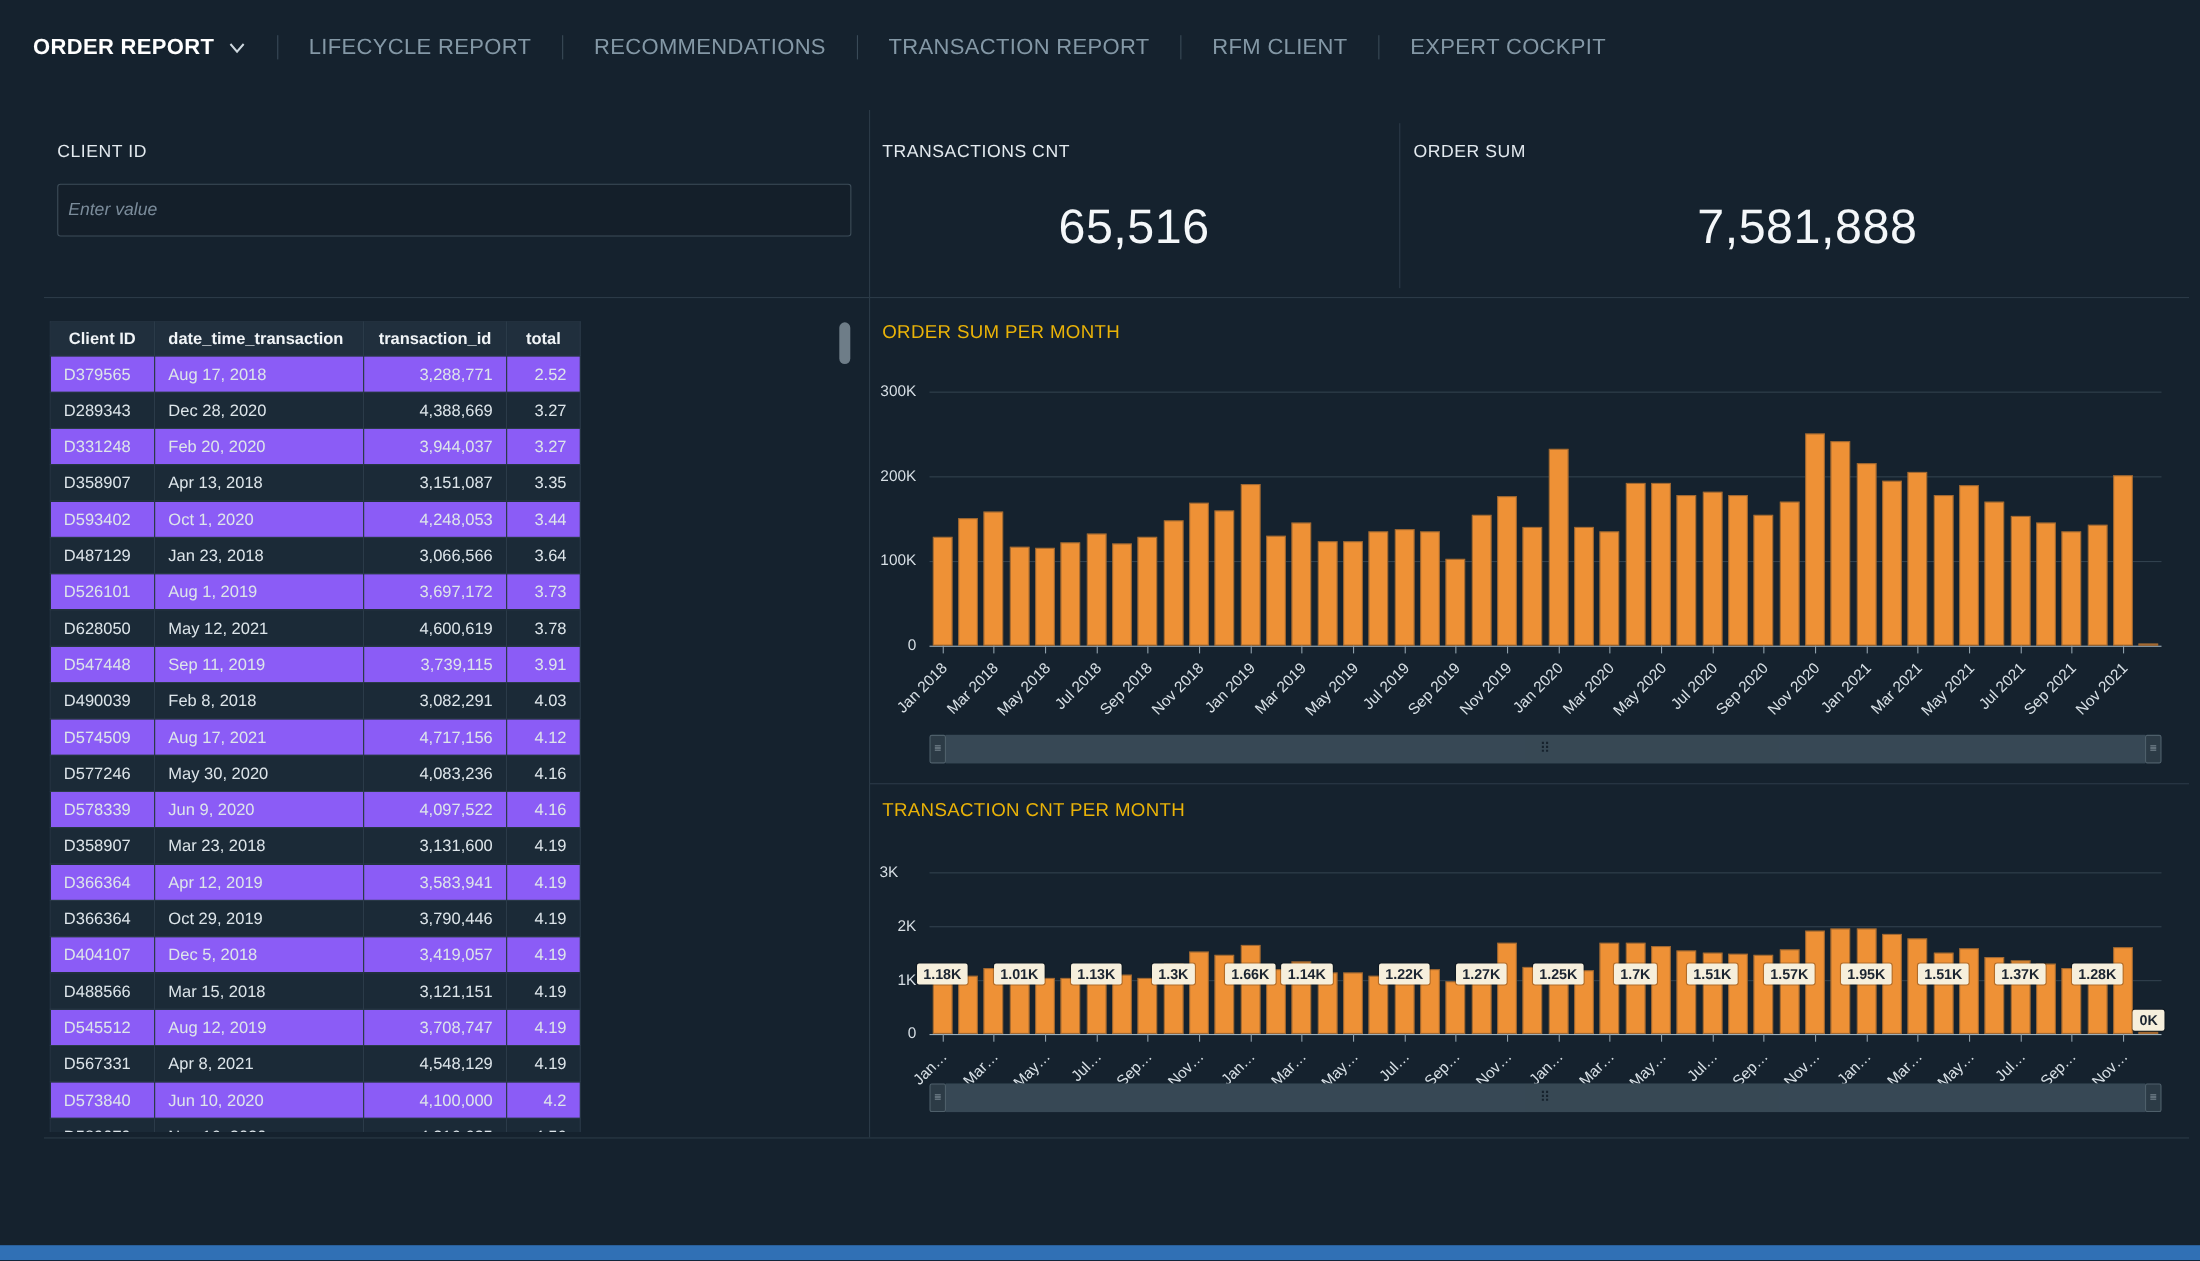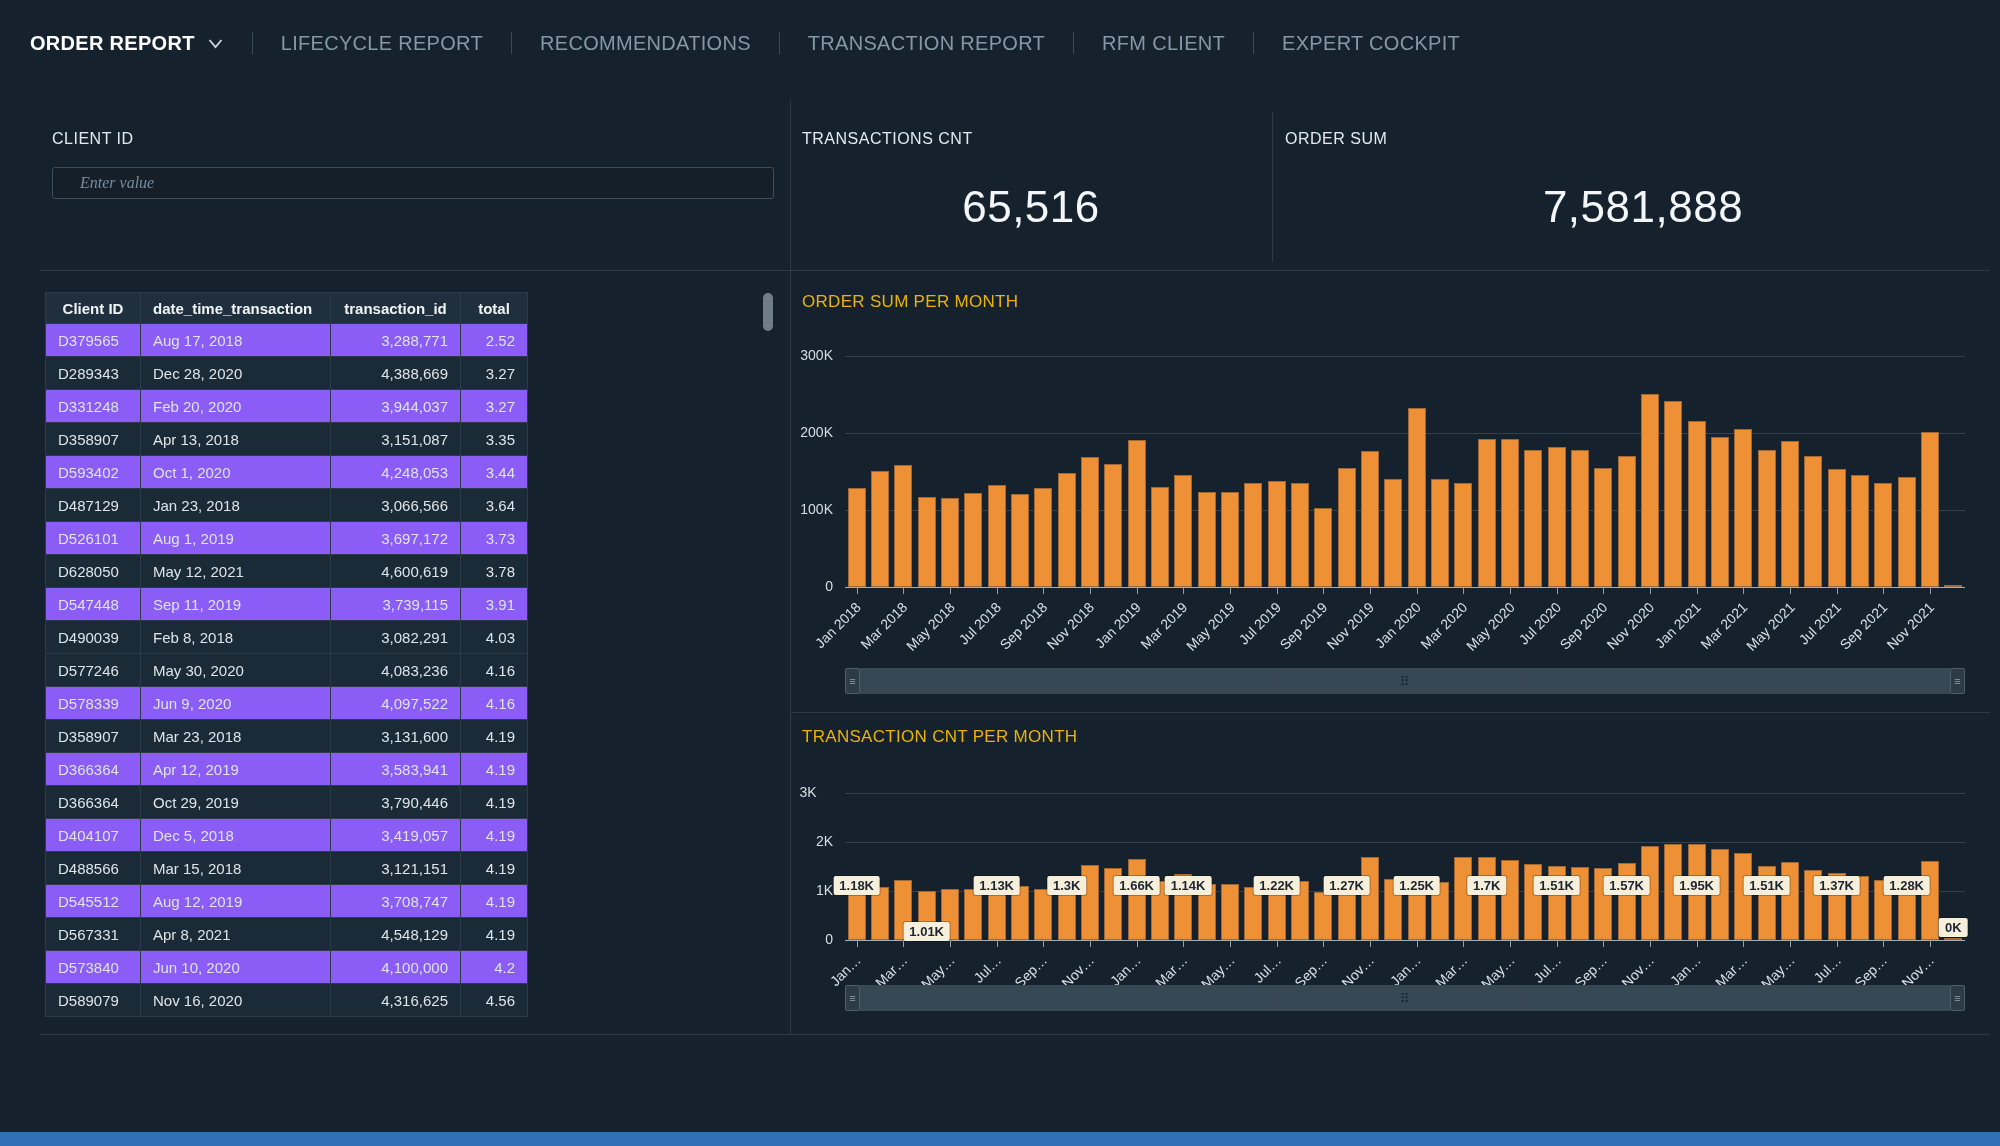--- a/index.html
+++ b/index.html
@@ -17,23 +17,23 @@
 
   
   .vdiv-main{position:absolute;left:790px;top:100px;width:1px;height:934px;background:#2b3a47;}
   .hdiv-top{position:absolute;left:40px;top:270px;width:1950px;height:1px;background:#2b3a47;}
   .vdiv-kpi{position:absolute;left:1272px;top:112px;width:1px;height:150px;background:#2b3a47;}
   .hdiv-charts{position:absolute;left:790px;top:712px;width:1200px;height:1px;background:#2b3a47;}
   .hdiv-bottom{position:absolute;left:40px;top:1034px;width:1950px;height:1px;background:#2b3a47;}
 
   
   .filter-label{position:absolute;left:52px;top:130px;font-size:16px;color:#e3eaef;letter-spacing:.5px;}
-  .filter-input{position:absolute;left:52px;top:167px;width:722px;height:32px;box-sizing:border-box;
+  .filter-input{position:absolute;left:52px;top:167px;width:722px;height:48px;box-sizing:border-box;
       background:#141f2a;border:1px solid #3d4d59;border-radius:3px;color:#dbe3e9;
-      font-size:16px;padding:0 27px;font-family:Liberation Serif, serif;}
+      font-size:16px;padding:0 9px;font-family:Liberation Sans, sans-serif;}
   .filter-input::placeholder{color:#7b8c9b;font-style:italic;opacity:1;}
 
   
   .kpi-title{position:absolute;top:130px;font-size:16px;color:#e3eaef;letter-spacing:.5px;}
   .kpi-value{position:absolute;top:182px;font-size:44px;letter-spacing:.5px;color:#f4f7f9;
              text-align:center;}
 
   
   .table-wrap{position:absolute;left:45px;top:292px;width:486px;height:737px;overflow:hidden;}
   table.data{border-collapse:collapse;table-layout:fixed;width:482px;font-size:15px;}
@@ -197,20 +197,26 @@
             <td>D547448</td>
             <td>Sep 11, 2019</td>
             <td class="num">3,739,115</td>
             <td class="num">3.91</td>
           </tr>
           <tr class="even">
             <td>D490039</td>
             <td>Feb 8, 2018</td>
             <td class="num">3,082,291</td>
             <td class="num">4.03</td>
+          </tr>
+          <tr class="odd">
+            <td>D574509</td>
+            <td>Aug 17, 2021</td>
+            <td class="num">4,717,156</td>
+            <td class="num">4.12</td>
           </tr>
           <tr class="even">
             <td>D577246</td>
             <td>May 30, 2020</td>
             <td class="num">4,083,236</td>
             <td class="num">4.16</td>
           </tr>
           <tr class="odd">
             <td>D578339</td>
             <td>Jun 9, 2020</td>
@@ -491,21 +497,21 @@
       <div class="xticklabel" style="right: 225.667px; top: 159px;">Mar…</div>
       <div class="xtickmark" style="left: 945px; top: 147px;"></div>
       <div class="xticklabel" style="right: 179px; top: 159px;">May…</div>
       <div class="xtickmark" style="left: 991.667px; top: 147px;"></div>
       <div class="xticklabel" style="right: 132.333px; top: 159px;">Jul…</div>
       <div class="xtickmark" style="left: 1038.33px; top: 147px;"></div>
       <div class="xticklabel" style="right: 85.6667px; top: 159px;">Sep…</div>
       <div class="xtickmark" style="left: 1085px; top: 147px;"></div>
       <div class="xticklabel" style="right: 39px; top: 159px;">Nov…</div>
       <div class="chip" style="left: 11.6667px; top: 83px;">1.18K</div>
-      <div class="chip" style="left: 81.6667px; top: 83px; margin-top: 46px;">1.01K</div>
+      <div class="chip" style="left: 81.6667px; top: 83px;">1.01K</div>
       <div class="chip" style="left: 151.667px; top: 83px;">1.13K</div>
       <div class="chip" style="left: 221.667px; top: 83px;">1.3K</div>
       <div class="chip" style="left: 291.667px; top: 83px;">1.66K</div>
       <div class="chip" style="left: 343px; top: 83px;">1.14K</div>
       <div class="chip" style="left: 431.667px; top: 83px;">1.22K</div>
       <div class="chip" style="left: 501.667px; top: 83px;">1.27K</div>
       <div class="chip" style="left: 571.667px; top: 83px;">1.25K</div>
       <div class="chip" style="left: 641.667px; top: 83px;">1.7K</div>
       <div class="chip" style="left: 711.667px; top: 83px;">1.51K</div>
       <div class="chip" style="left: 781.667px; top: 83px;">1.57K</div>

